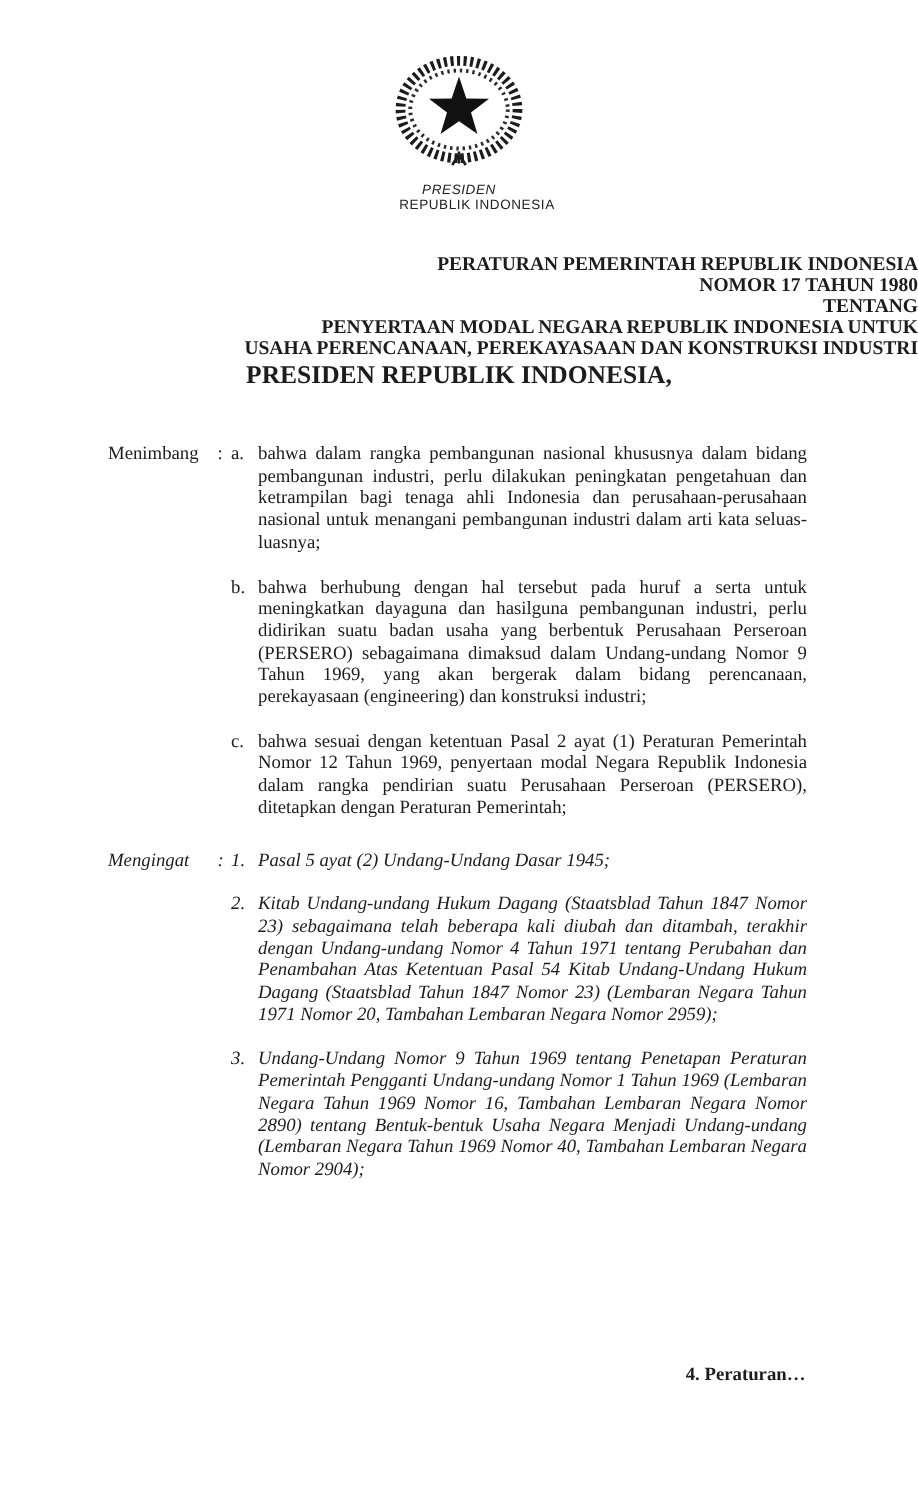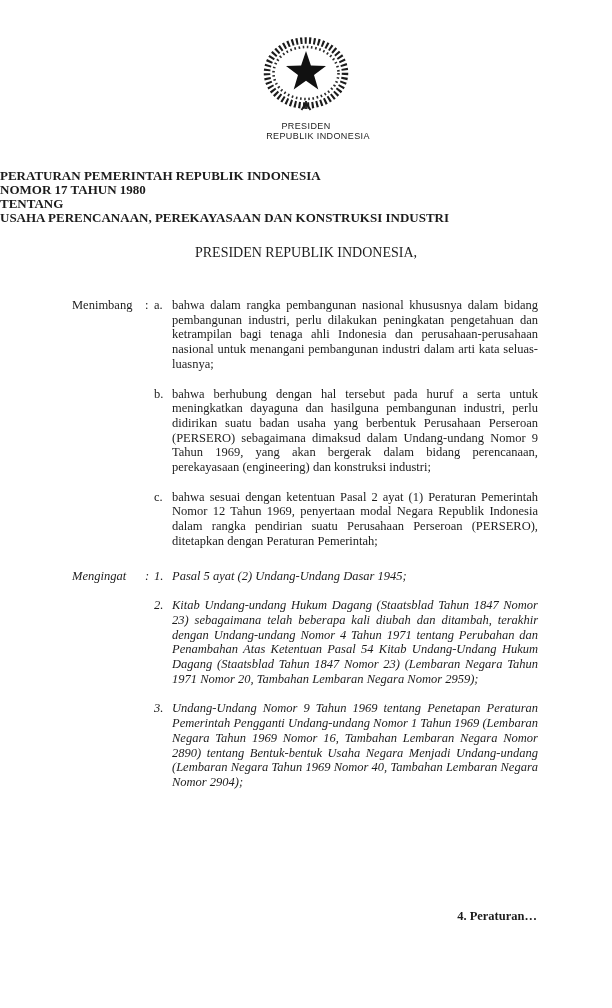--- a/index.html
+++ b/index.html
@@ -25,42 +25,43 @@
     display: block;
     margin: 0 auto;
   }
   .seal-title {
     margin-top: 8px;
     font-family: "Liberation Sans", sans-serif;
     font-size: 9px;
     line-height: 10px;
     letter-spacing: 0.4px;
     color: #222;
+    font-style: italic;
   }
   .seal-subtitle {
     font-family: "Liberation Sans", sans-serif;
     font-size: 9px;
     line-height: 10px;
     letter-spacing: 0.4px;
     color: #222;
     margin-left: 24px;
   }
   
   .title-block {
     margin-top: 28px;
-    text-align: left;
+    text-align: right;
     font-weight: bold;
     font-size: 13px;
     line-height: 14px;
   }
   .salutation {
-    margin-top: 21px;
+    margin-top: 4px;
     text-align: center;
-    font-weight: normal;
-    font-size: 14px;
+    font-weight: bold;
+    font-size: 17px;
     line-height: 14px;
   }
   
   .body-content {
     padding: 0 74px 0 72px;
     font-size: 12.5px;
     line-height: 14.7px;
   }
   .section {
     display: flex;
@@ -120,20 +121,21 @@
       <polygon fill="#111" points="44,14 48.9,28.6 64,28.9 52,38 56.3,52.4 44,43.8 31.7,52.4 36,38 24,28.9 39.1,28.6"></polygon>
     </svg>
     <div class="seal-title">PRESIDEN</div>
     <div class="seal-subtitle">REPUBLIK INDONESIA</div>
   </div>
 
   <div class="title-block">
     <div>PERATURAN PEMERINTAH REPUBLIK INDONESIA</div>
     <div>NOMOR 17 TAHUN 1980</div>
     <div>TENTANG</div>
+    <div>PENYERTAAN MODAL NEGARA REPUBLIK INDONESIA UNTUK</div>
     <div>USAHA PERENCANAAN, PEREKAYASAAN DAN KONSTRUKSI INDUSTRI</div>
   </div>
 
   <div class="salutation">PRESIDEN REPUBLIK INDONESIA,</div>
 
   <div class="body-content">
 
     <div class="section section-menimbang">
       <div class="sec-label">Menimbang</div>
       <div class="sec-colon">:</div>

